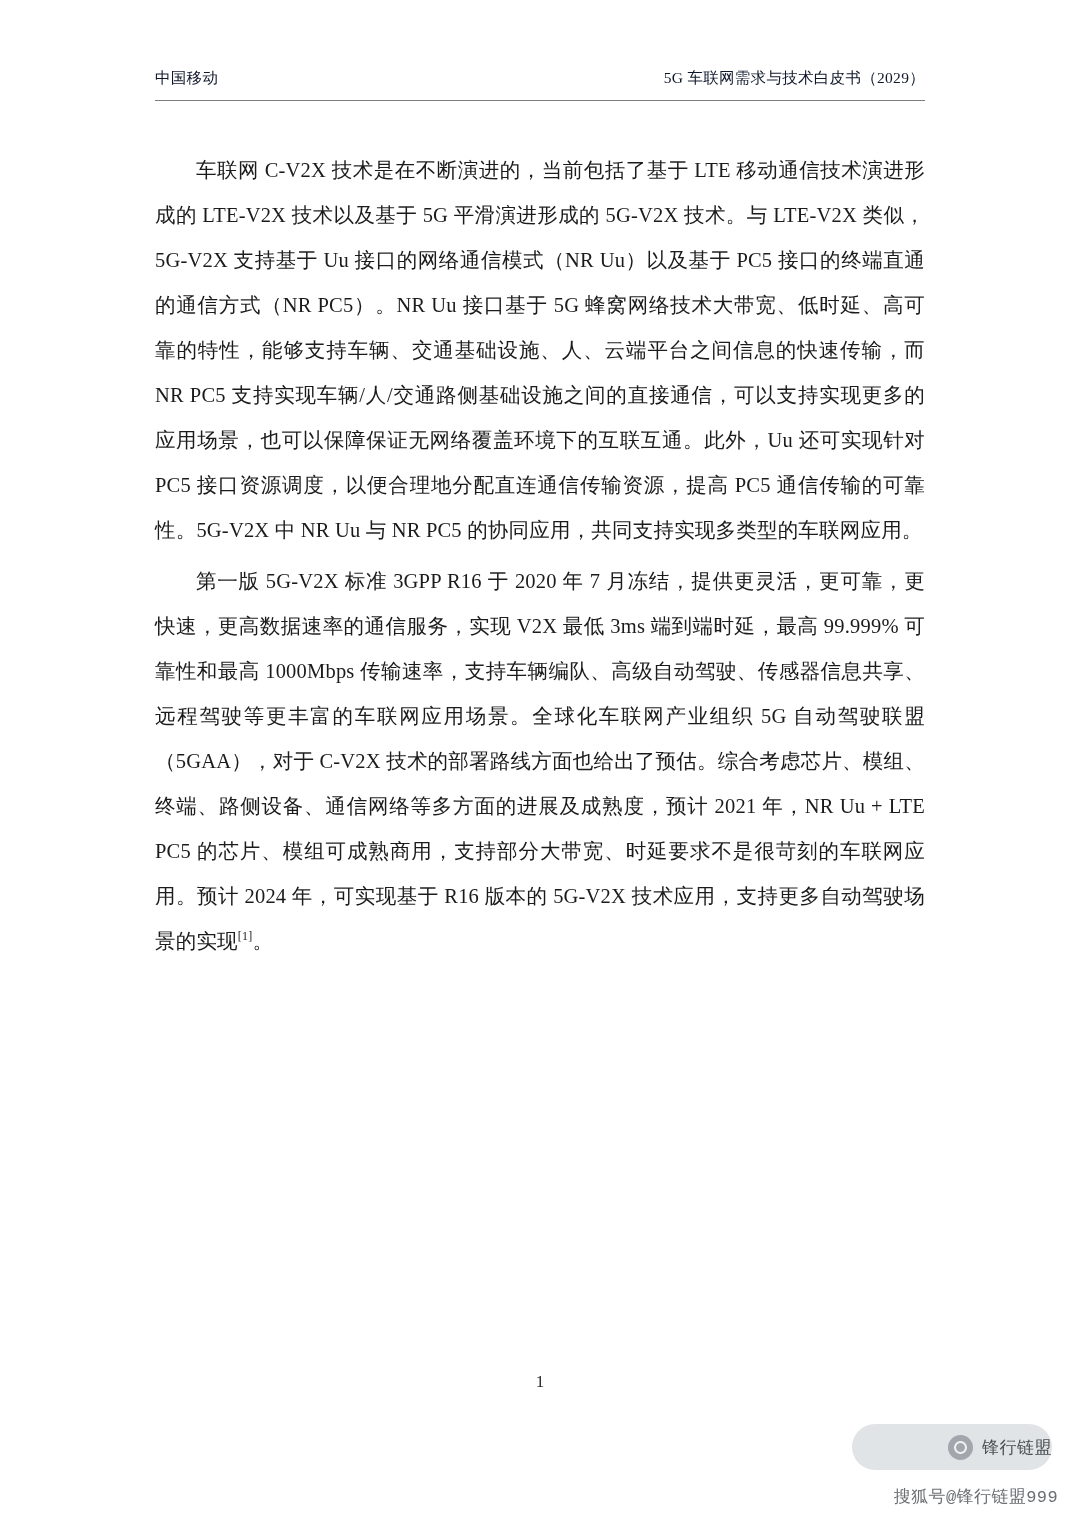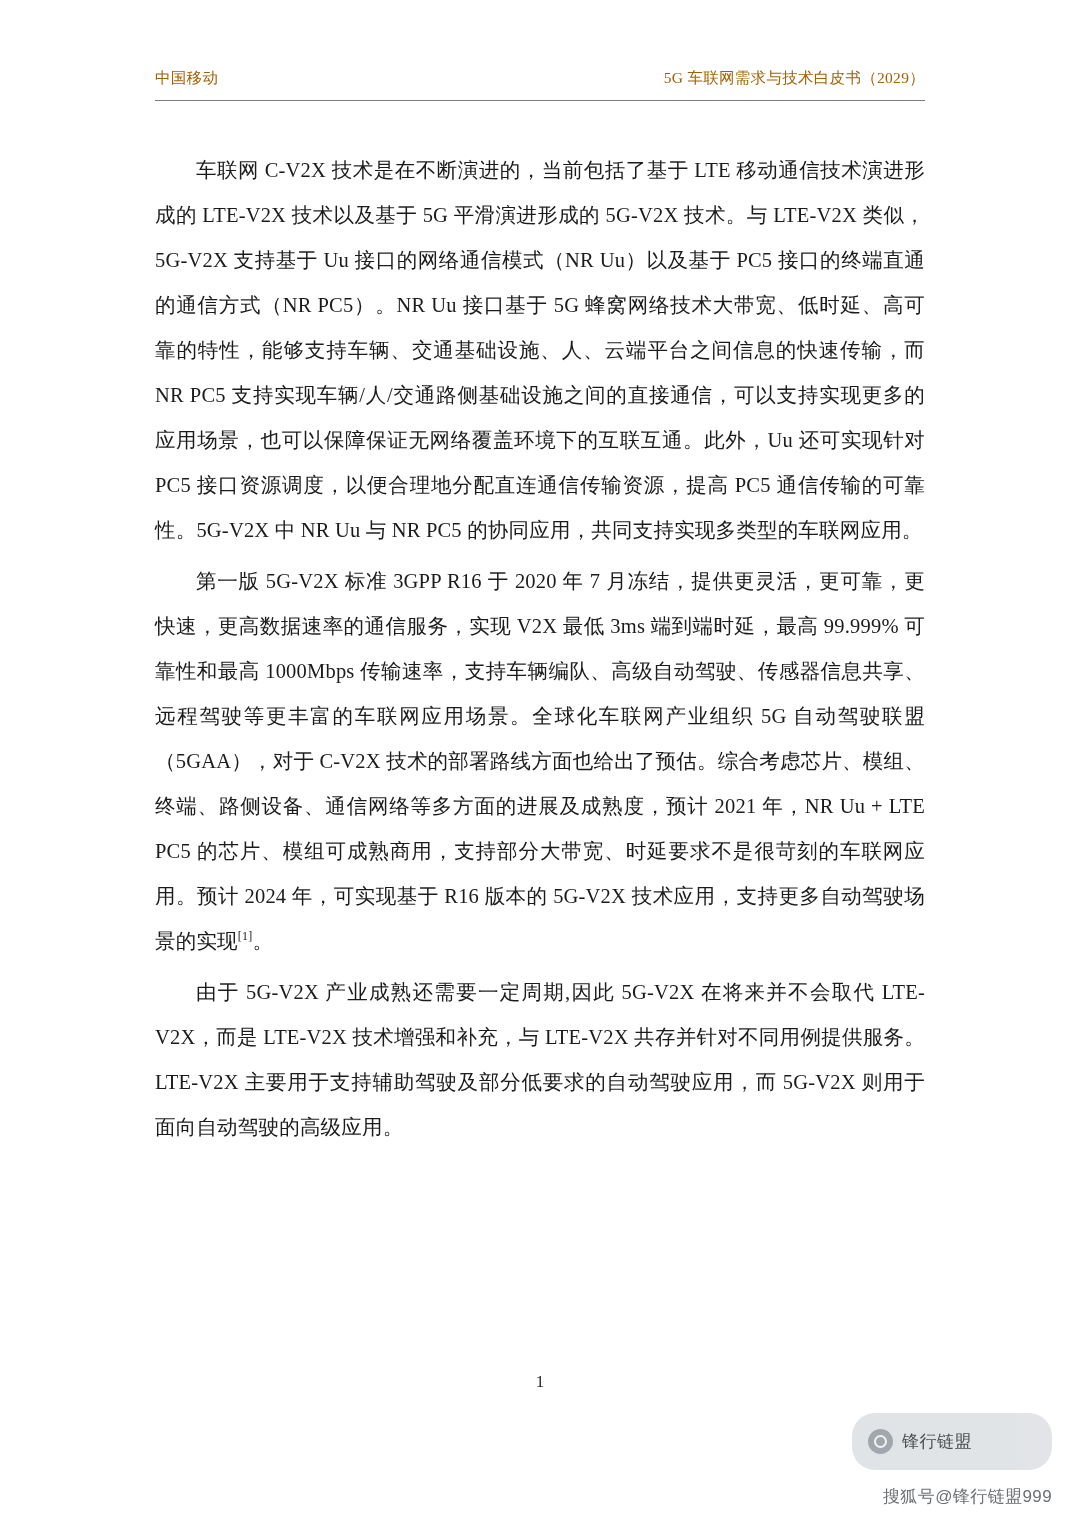--- a/index.html
+++ b/index.html
@@ -19,21 +19,21 @@
   .header {
     position: absolute;
     left: 155px;
     top: 68px;
     width: 770px;
     display: flex;
     justify-content: space-between;
     align-items: flex-end;
     font-size: 15.5px;
     letter-spacing: 0.3px;
-    color: #a16207;
+    color: #0f172a;
   }
   .header-rule {
     position: absolute;
     left: 155px;
     top: 100px;
     width: 770px;
     height: 1px;
     background: #7d7d7d;
   }
   .content {
@@ -75,29 +75,30 @@
     width: 1080px;
     text-align: center;
     font-size: 17px;
     color: #2b2b2b;
   }
   .watermark {
     position: absolute;
     right: 28px;
     bottom: 58px;
     width: 200px;
-    height: 57px;
+    height: 46px;
     border-radius: 23px;
     background: #dfe2e5;
     display: flex;
     align-items: center;
     gap: 9px;
     padding-left: 16px;
     box-sizing: border-box;
     opacity: 0.92;
+    justify-content: flex-end;
   }
   .watermark .logo {
     width: 25px;
     height: 25px;
     border-radius: 50%;
     background: #9aa0a6;
     position: relative;
     flex: 0 0 auto;
   }
   .watermark .logo::after {
@@ -112,25 +113,25 @@
     box-sizing: border-box;
   }
   .watermark .wm-text {
     font-size: 17px;
     color: #3c4043;
     font-family: "Liberation Sans", sans-serif;
     letter-spacing: 0.5px;
   }
   .watermark-sub {
     position: absolute;
-    right: 28px;
+    right: 22px;
     bottom: 20px;
     font-size: 17px;
     color: #6b6f73;
-    font-family: Liberation Sans, sans-serif;
+    font-family: Liberation Mono, monospace;
     letter-spacing: 0.4px;
   }
 </style>
 </head>
 <body>
 
 <div class="page">
 
   <div class="header">
     <span>中国移动</span>
@@ -138,21 +139,20 @@
   </div>
   <div class="header-rule"></div>
 
   <div class="content">
 
 
     <p class="para">车联网 C-V2X 技术是在不断演进的，当前包括了基于 LTE 移动通信技术演进形成的 LTE-V2X 技术以及基于 5G 平滑演进形成的 5G-V2X 技术。与 LTE-V2X 类似，5G-V2X 支持基于 Uu 接口的网络通信模式（NR Uu）以及基于 PC5 接口的终端直通的通信方式（NR PC5）。NR Uu 接口基于 5G 蜂窝网络技术大带宽、低时延、高可靠的特性，能够支持车辆、交通基础设施、人、云端平台之间信息的快速传输，而 NR PC5 支持实现车辆/人/交通路侧基础设施之间的直接通信，可以支持实现更多的应用场景，也可以保障保证无网络覆盖环境下的互联互通。此外，Uu 还可实现针对 PC5 接口资源调度，以便合理地分配直连通信传输资源，提高 PC5 通信传输的可靠性。5G-V2X 中 NR Uu 与 NR PC5 的协同应用，共同支持实现多类型的车联网应用。</p>
 
     <p class="para"><span>第一版 5G-V2X 标准 3GPP R16 于 2020 年 7 月冻结，提供更灵活，更可靠，更快速，更高数据速率的通信服务，实现 V2X 最低 3ms 端到端时延，最高 99.999% 可靠性和最高 1000Mbps 传输速率，支持车辆编队、高级自动驾驶、传感器信息共享、远程驾驶等更丰富的车联网应用场景。全球化车联网产业组织 5G 自动驾驶联盟（5GAA），对于 C-V2X 技术的部署路线方面也给出了预估。综合考虑芯片、模组、终端、路侧设备、通信网络等多方面的进展及成熟度，预计 2021 年，NR Uu + LTE PC5 的芯片、模组可成熟商用，支持部分大带宽、时延要求不是很苛刻的车联网应用。预计 2024 年，可实现基于 R16 版本的 5G-V2X 技术应用，支持更多自动驾驶场景的实现</span><sup>[1]</sup><span>。</span></p>
 
-    <p class="para">由于 5G-V2X 产业成熟还需要一定周期,因此 5G-V2X 在将来并不会取代 LTE-V2X，而是 LTE-V2X 技术增强和补充，与 LTE-V2X 共存并针对不同用例提供服务。LTE-V2X 主要用于支持辅助驾驶及部分低要求的自动驾驶应用，而 5G-V2X 则用于面向自动驾驶的高级应用。</p>
 
   </div>
 
   <div class="page-number">1</div>
 
   <div class="watermark">
     <span class="logo"></span>
     <span class="wm-text">锋行链盟</span>
   </div>
   <div class="watermark-sub">搜狐号@锋行链盟999</div>

